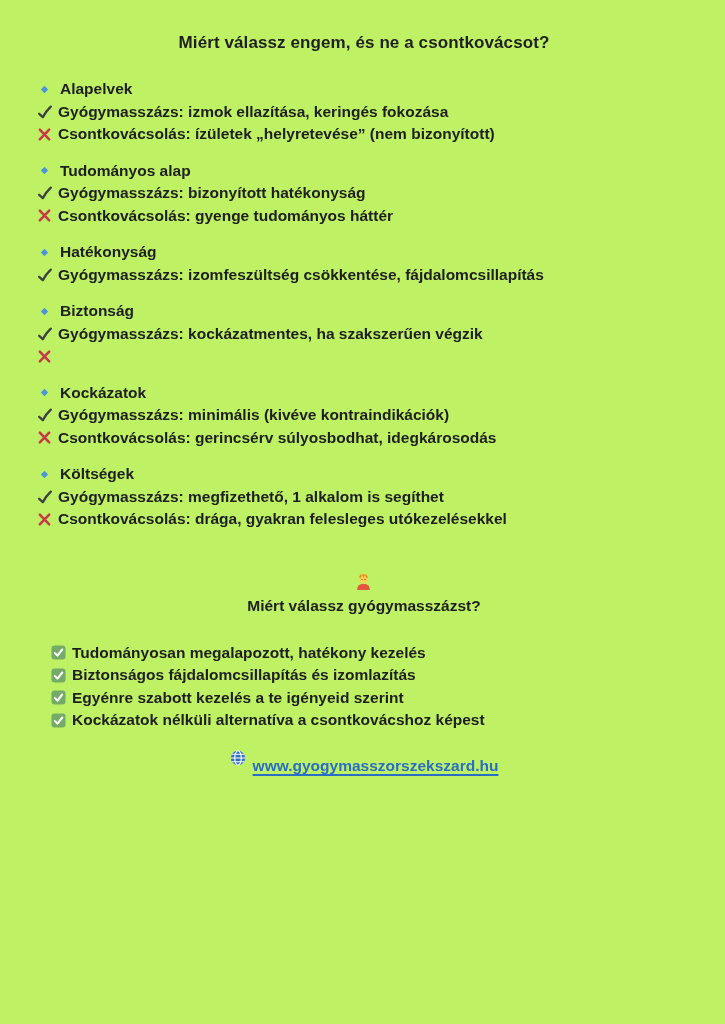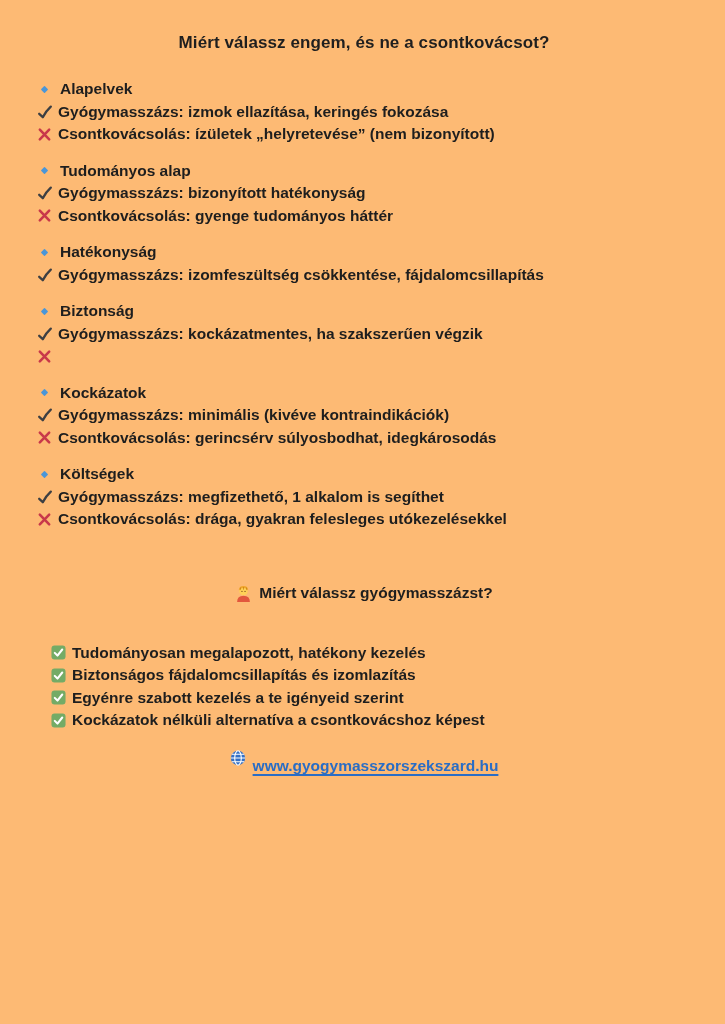--- a/index.html
+++ b/index.html
@@ -7,21 +7,21 @@
     width:725px;height:1024px;
     font-family:"Liberation Sans","DejaVu Sans",sans-serif;
     color:#1e1e1e;
     -webkit-font-smoothing:antialiased;
   }
   .page{
     box-sizing:border-box;
     width:725px;height:1024px;
     padding:33px 34px 0 37px;
     overflow:hidden;
-    background:#fdba74;
+    background:#bef264;
   }
   .doc-title{
     margin:0 0 25px 0;
     font-size:17px;
     font-weight:700;
     text-align:center;
     color:#1f1f1f;
     letter-spacing:0.1px;
   }
   .section{margin:0 0 14px 0;}
@@ -44,20 +44,21 @@
   .heading-line .icon{padding-left:2px;}
   .subheading{
     margin:51px 0 37px 0;
     display:flex;
     align-items:center;
     justify-content:center;
     gap:6px;
     font-size:15.5px;
     font-weight:700;
     height:23px;
+    flex-direction:column;
   }
   .benefits{margin:14px;}
   .link-row{
     margin-top:15px;
     display:flex;
     align-items:center;
     justify-content:center;
     gap:6px;
     height:23px;
   }

